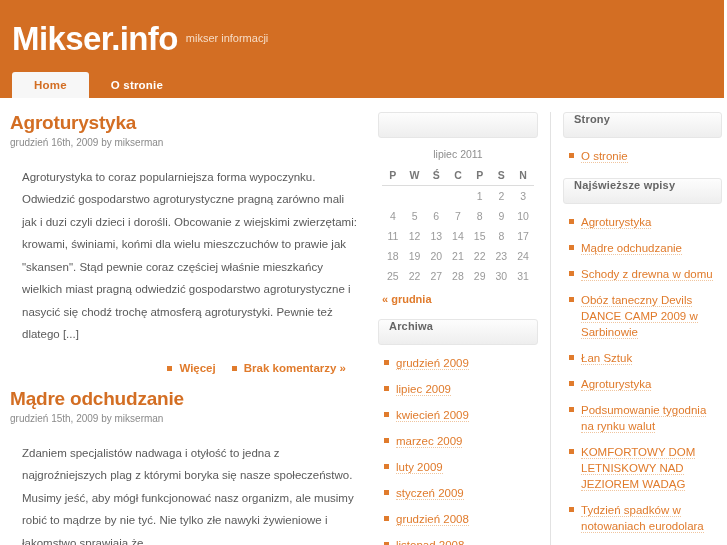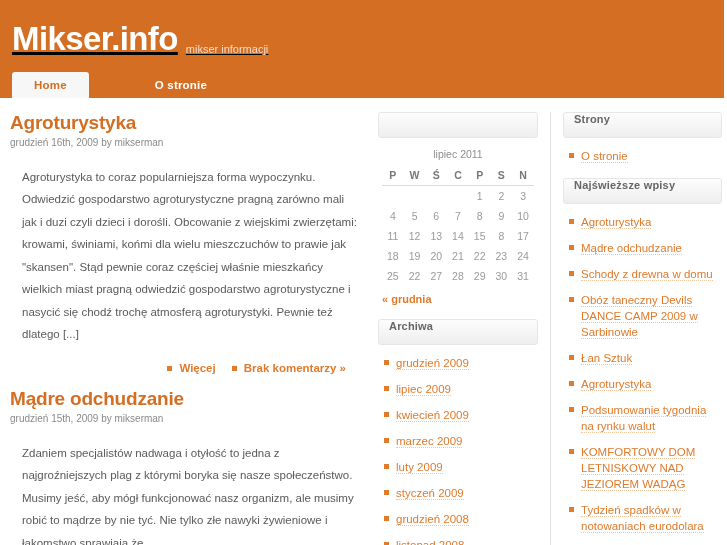--- a/index.html
+++ b/index.html
@@ -27,22 +27,21 @@
     height: 98px;
     background: #d36e23;
     overflow: hidden;
   }
 
   .brand-wrap {
     position: absolute;
     left: 12px;
     top: 22px;
     display: flex;
-    align-items: flex-end;
-    text-decoration: underline;
+    align-items: center;
   }
 
   .site-title {
     font-size: 33px;
     font-weight: bold;
     color: #ffffff;
     letter-spacing: -0.6px;
     line-height: 1;
   }
 
@@ -54,21 +53,20 @@
   }
 
   
   .nav-tabs {
     position: absolute;
     left: 12px;
     bottom: 0;
     height: 26px;
     display: flex;
     align-items: stretch;
-    gap: 44px;
   }
 
   .nav-tab {
     display: flex;
     align-items: center;
     justify-content: center;
     padding: 0 22px;
     font-size: 11.5px;
     font-weight: bold;
     color: #ffffff;

